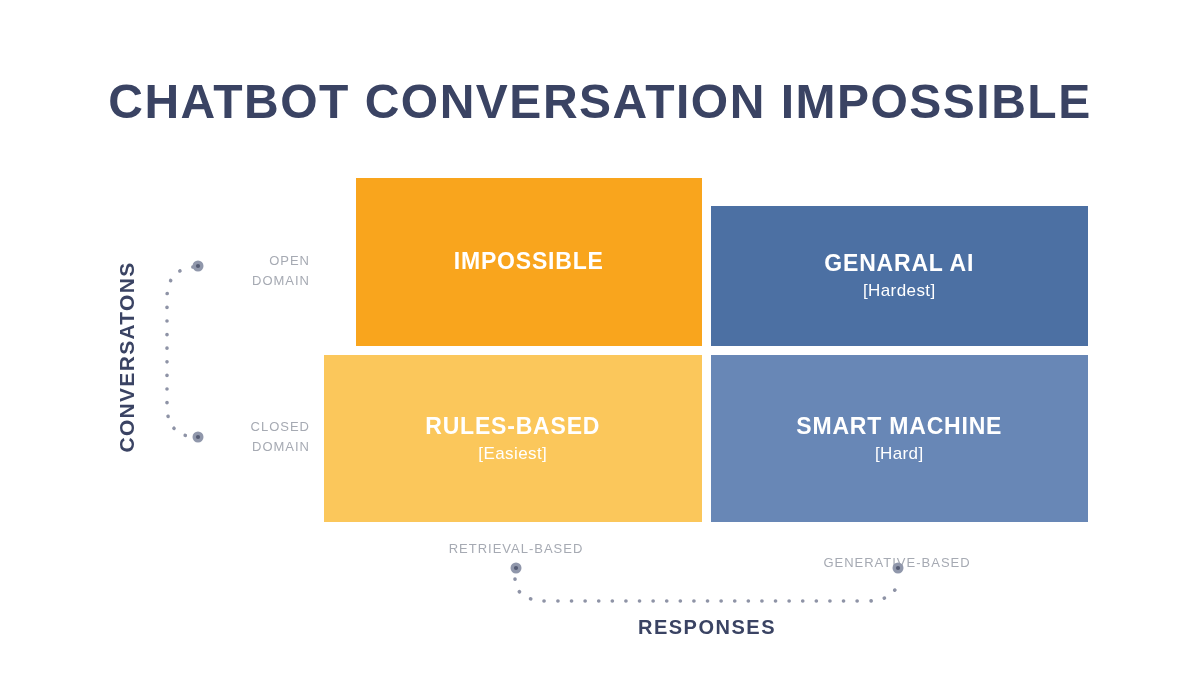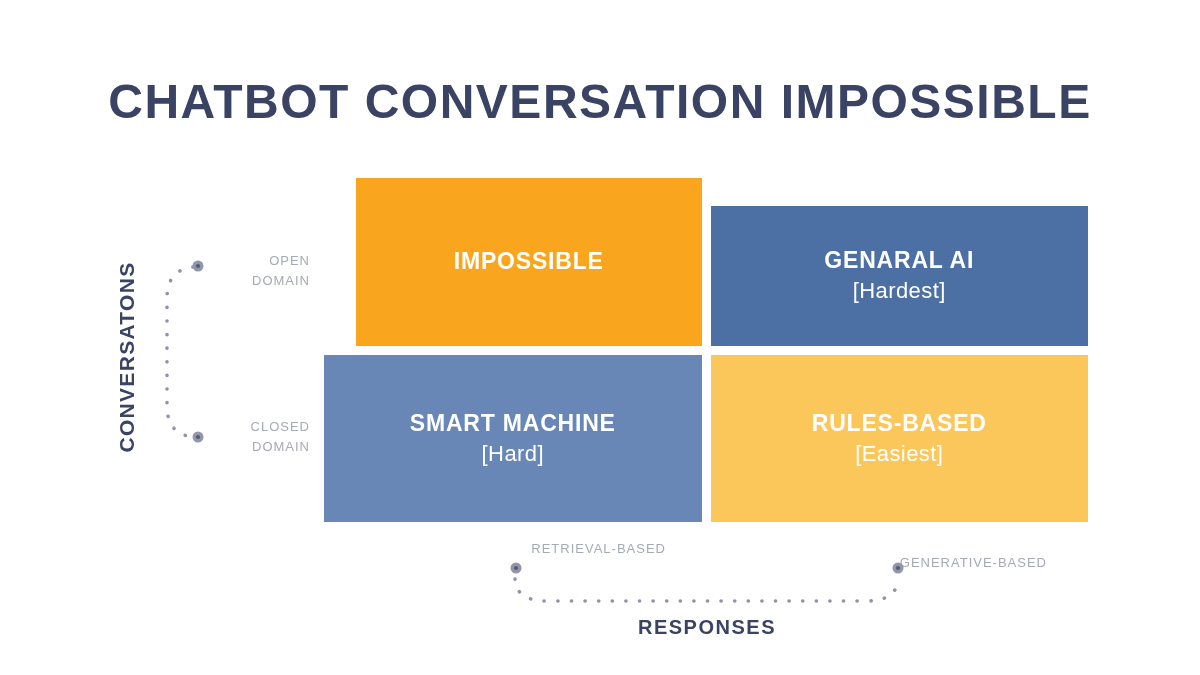--- a/index.html
+++ b/index.html
@@ -13,32 +13,32 @@
   }
   .grid{
     position:absolute;left:324px;top:178px;width:764px;height:344px;
     display:grid;grid-template-columns:1fr 1fr;grid-template-rows:1fr 1fr;gap:9px;
   }
   .quad{
     display:flex;flex-direction:column;align-items:center;justify-content:center;
     color:#fff;text-align:center;
   }
   .quad-label{font-size:23px;font-weight:700;letter-spacing:0.8px;}
-  .quad-sub{font-size:22px;font-weight:400;letter-spacing:0.4px;margin-top:4px;}
+  .quad-sub{font-size:17px;font-weight:400;letter-spacing:0.4px;margin-top:4px;}
   .quad-sub:empty{display:none;}
   .q-tl{background:#F9A51D;margin-left:32px;}
   .q-tr{background:#4C70A3;}
   .q-bl{background:#FBC75B;}
   .q-br{background:#6887B6;}
   .tick{
     position:absolute;color:#A6AAB3;font-size:13px;letter-spacing:1px;
     line-height:20px;
   }
   .tick-right{text-align:right;right:890px;width:130px;}
-  .tick-center{text-align:right;width:300px;}
+  .tick-center{text-align:center;width:300px;}
   .y-axis-label{
     position:absolute;left:17px;top:345px;width:220px;height:24px;
     transform:rotate(-90deg);transform-origin:center center;
     text-align:center;font-size:21px;font-weight:700;color:#3A4363;letter-spacing:1.3px;
     white-space:nowrap;
   }
   .x-axis-label{
     position:absolute;left:557px;top:616px;width:300px;text-align:center;
     font-size:20px;font-weight:700;color:#3A4363;letter-spacing:1.5px;
   }
@@ -53,27 +53,27 @@
 
   <div class="grid">
     <div class="quad q-tl" style="background-color: rgb(249, 165, 29);">
       <div class="quad-label">IMPOSSIBLE</div>
 
     </div>
     <div class="quad q-tr" style="background-color: rgb(76, 112, 163); margin-top: 28px;">
       <div class="quad-label">GENARAL AI</div>
       <div class="quad-sub">[Hardest]</div>
     </div>
+    <div class="quad q-bl" style="background-color: rgb(251, 199, 91);">
+      <div class="quad-label">RULES-BASED</div>
+      <div class="quad-sub">[Easiest]</div>
+    </div>
     <div class="quad q-br" style="background-color: rgb(104, 135, 182);">
       <div class="quad-label">SMART MACHINE</div>
       <div class="quad-sub">[Hard]</div>
-    </div>
-    <div class="quad q-bl" style="background-color: rgb(251, 199, 91);">
-      <div class="quad-label">RULES-BASED</div>
-      <div class="quad-sub">[Easiest]</div>
     </div>
   </div>
 
   <div class="y-axis-label" style="color: rgb(58, 67, 99);">CONVERSATONS</div>
 
   <div class="tick tick-right" style="top:251px;">
     <div>OPEN</div>
     <div>DOMAIN</div>
   </div>
   <div class="tick tick-right" style="top:417px;">

